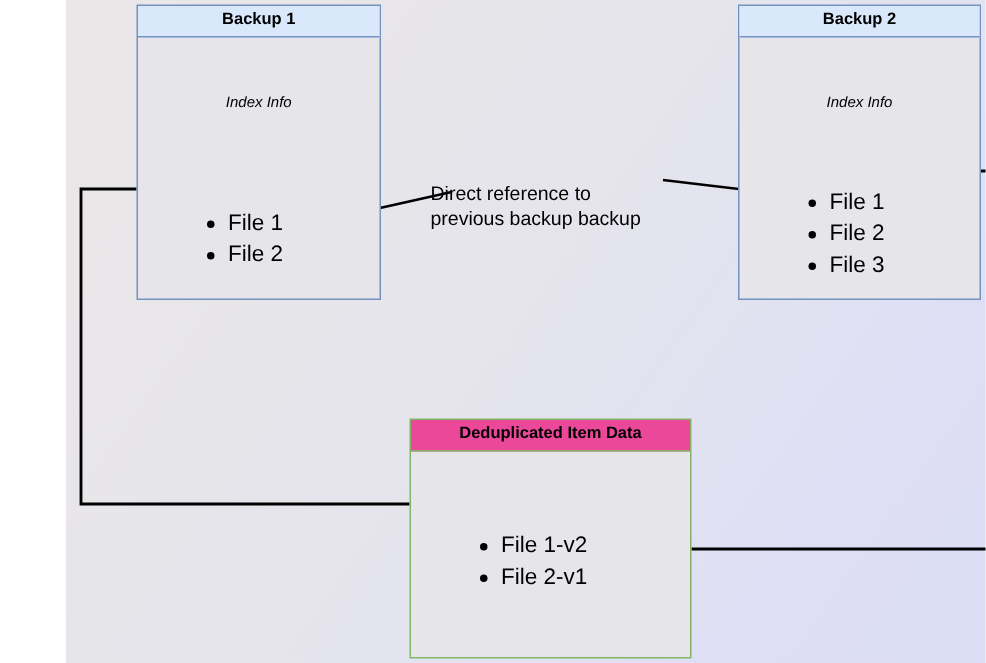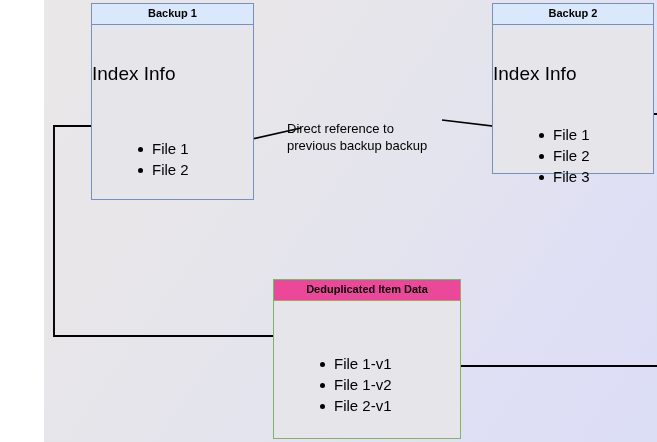--- a/index.html
+++ b/index.html
@@ -23,26 +23,26 @@
   }
   .box .body{box-sizing:border-box;width:100%;position:relative;}
 
   .box-blue{border:1.6px solid #7491bf;background:#e6e5ea;}
   .box-blue .hdr{background:#dae8fc;border-bottom:1.6px solid #7491bf;}
 
   .box-green{border:1.6px solid #82b366;background:#e6e5ea;}
   .box-green .hdr{background:#ec4899;border-bottom:1.6px solid #82b366;}
 
   #backup1{left:47px;top:3px;width:163px;height:197px;}
-  #backup2{left:448px;top:3px;width:162px;height:171px;}
+  #backup2{left:448px;top:3px;width:162px;height:197px;}
   #dedup  {left:229px;top:279px;width:188px;height:160px;}
 
   .index-label{
-    position:absolute;left:0;right:0;text-align:left;
-    font-size:19px;color:#000;
+    position:absolute;left:0;right:0;text-align:center;
+    font-size:10px;color:#000;font-style:italic;
   }
   #backup1 .index-label{top:38px;}
   #backup2 .index-label{top:38px;}
 
   .filelist{
     position:absolute;margin:0;padding:0;list-style:none;
   }
   .filelist li{
     font-size:15px;color:#000;line-height:21px;white-space:nowrap;
     position:relative;padding-left:16px;
@@ -107,21 +107,20 @@
         <li>File 2</li>
         <li>File 3</li>
       </ul>
     </div>
   </div>
 
   <div class="box box-green" id="dedup">
     <div class="hdr">Deduplicated Item Data</div>
     <div class="body">
       <ul class="filelist" id="dd-files">
-        <li>File 1-v1</li>
         <li>File 1-v2</li>
         <li>File 2-v1</li>
       </ul>
     </div>
   </div>
 
   <div id="caption">
     <div>Direct reference to</div>
     <div>previous backup backup</div>
   </div>

